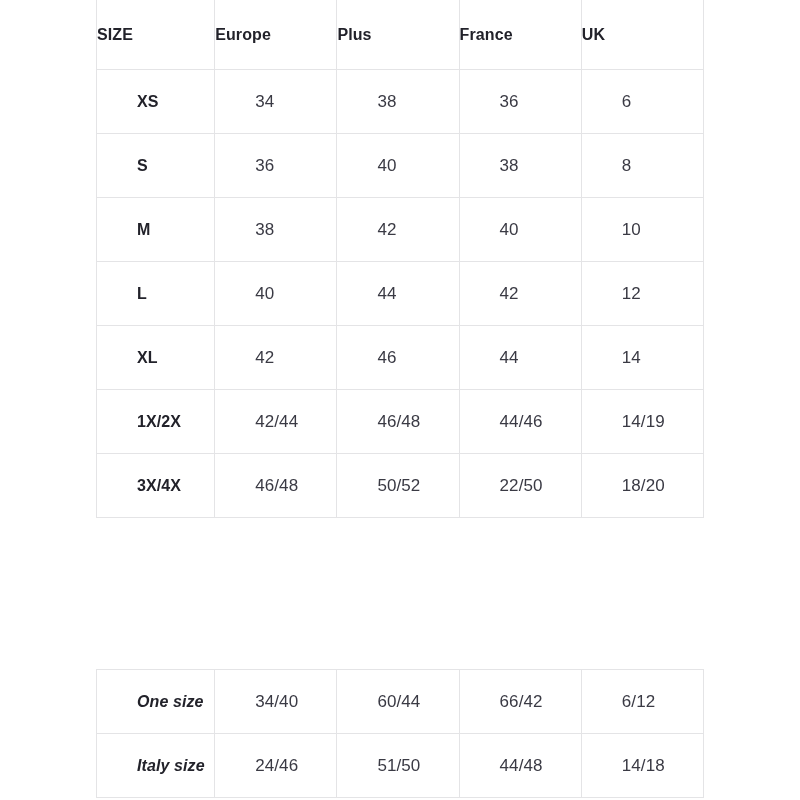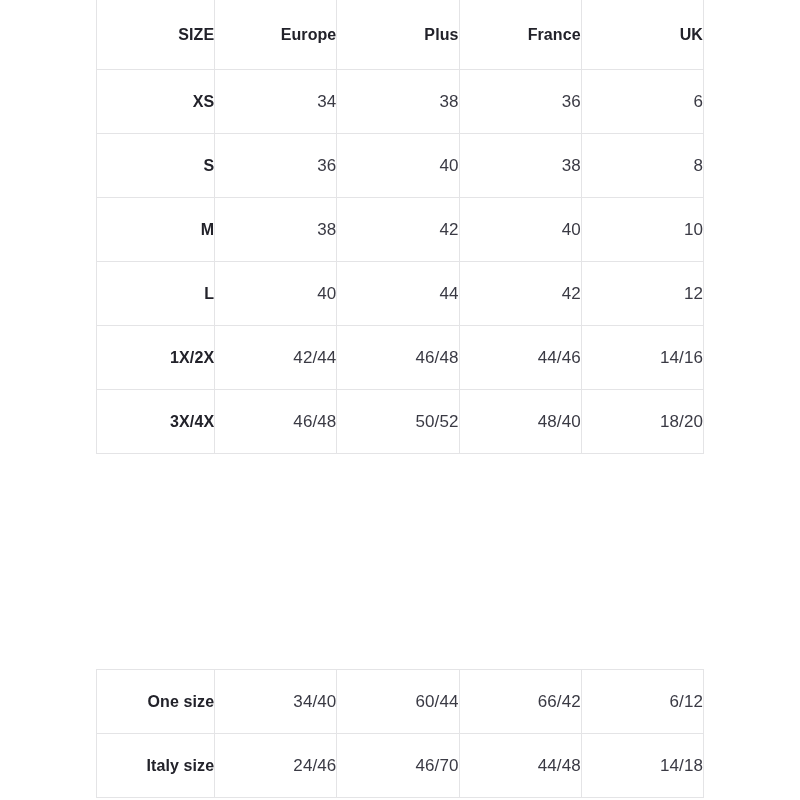--- a/index.html
+++ b/index.html
@@ -28,43 +28,43 @@
   .table-wrap.primary { top: -1px; }
   .table-wrap.secondary { top: 669px; }
 
   table.size-table {
     border-collapse: collapse;
     width: 608px;
     table-layout: fixed;
   }
   table.size-table td, table.size-table th {
     border: 1px solid #e4e4e6;
-    text-align: right;
+    text-align: left;
     vertical-align: middle;
     padding: 0;
     font-weight: 400;
     font-size: 17px;
     color: #3a3a44;
     letter-spacing: 0.1px;
   }
   table.size-table col.c-size { width: 118px; }
   table.size-table col.c-val { width: 122px; }
 
   
   table.size-table th,
   table.size-table td.rowhead {
     font-weight: 700;
     color: #22222a;
     font-size: 16px;
   }
   table.size-table tr.header-row th { height: 69px; }
-  table.size-table tbody tr td { height: 63px; }
+  table.size-table tbody tr td { height: 63px; padding-left: 40px; }
 
   .secondary table.size-table tbody tr td { height: 63px; }
-  .secondary td.rowhead { font-size: 16px; }
+  .secondary td.rowhead { font-size: 16px; font-style: italic; }
 </style>
 </head>
 <body>
 
 <div class="page">
 
   <div class="table-wrap primary">
     <table class="size-table">
       <colgroup>
         <col class="c-size">
@@ -105,31 +105,38 @@
           <td>10</td>
         </tr>
         <tr>
           <td class="rowhead">L</td>
           <td>40</td>
           <td>44</td>
           <td>42</td>
           <td>12</td>
         </tr>
         <tr>
+          <td class="rowhead">XL</td>
+          <td>42</td>
+          <td>46</td>
+          <td>44</td>
+          <td>14</td>
+        </tr>
+        <tr>
           <td class="rowhead">1X/2X</td>
           <td>42/44</td>
           <td>46/48</td>
           <td>44/46</td>
-          <td>14/16</td>
+          <td>14/19</td>
         </tr>
         <tr>
           <td class="rowhead">3X/4X</td>
           <td>46/48</td>
           <td>50/52</td>
-          <td>48/40</td>
+          <td>22/50</td>
           <td>18/20</td>
         </tr>
       </tbody>
     </table>
   </div>
 
   <div class="table-wrap secondary">
     <table class="size-table">
       <colgroup>
         <col class="c-size">
@@ -142,21 +149,21 @@
         <tr>
           <td class="rowhead">One size</td>
           <td>34/40</td>
           <td>60/44</td>
           <td>66/42</td>
           <td>6/12</td>
         </tr>
         <tr>
           <td class="rowhead">Italy size</td>
           <td>24/46</td>
-          <td>46/70</td>
+          <td>51/50</td>
           <td>44/48</td>
           <td>14/18</td>
         </tr>
       </tbody>
     </table>
   </div>
 
 </div>
 
 </body></html>

